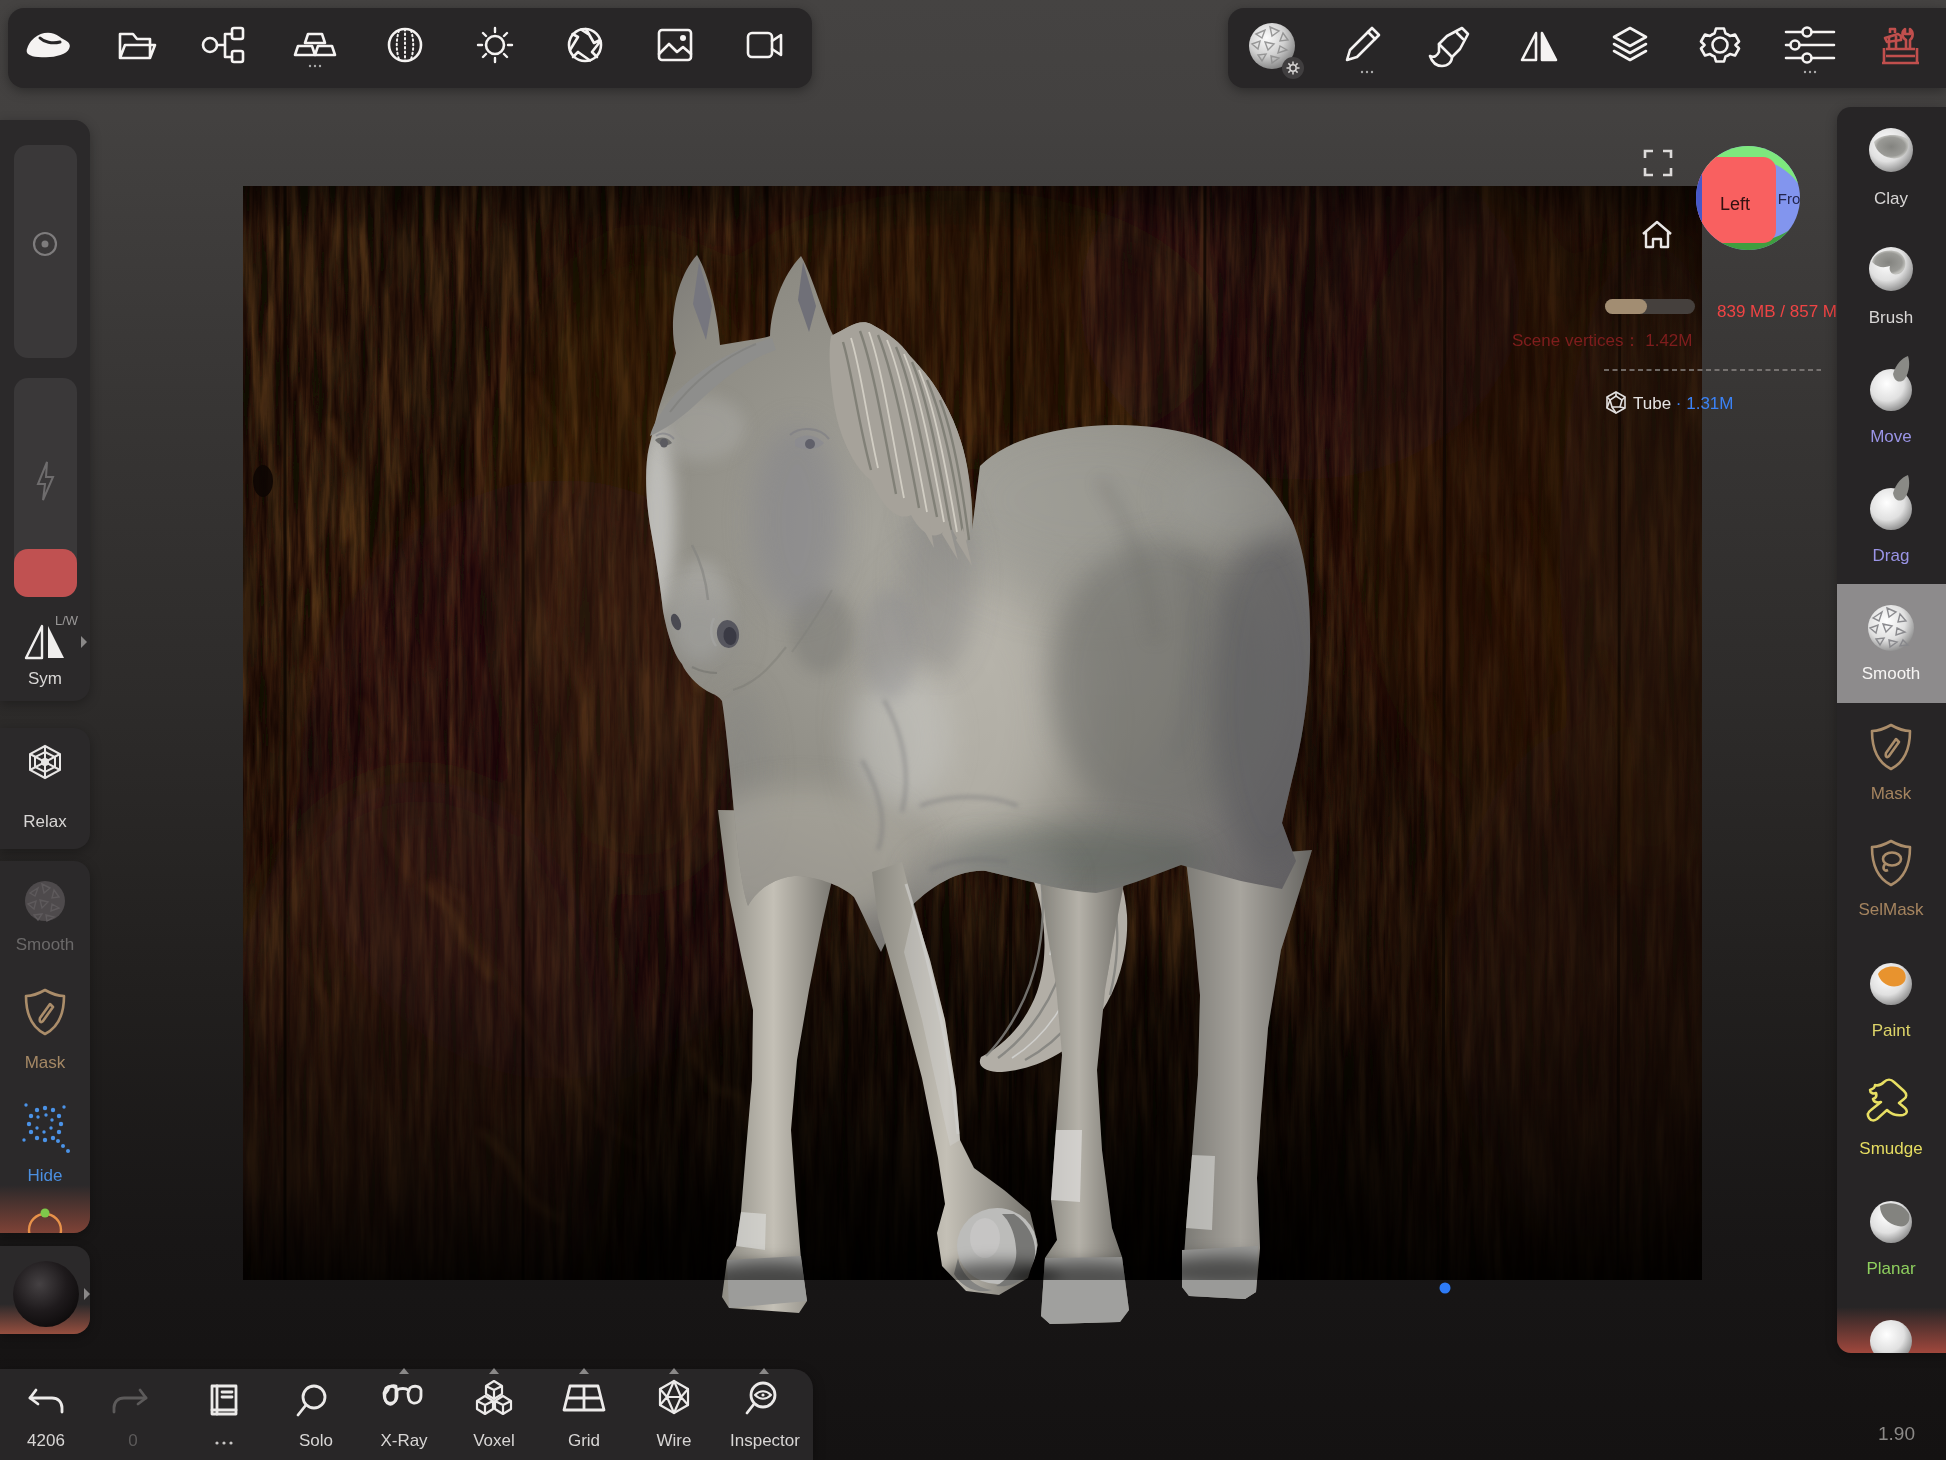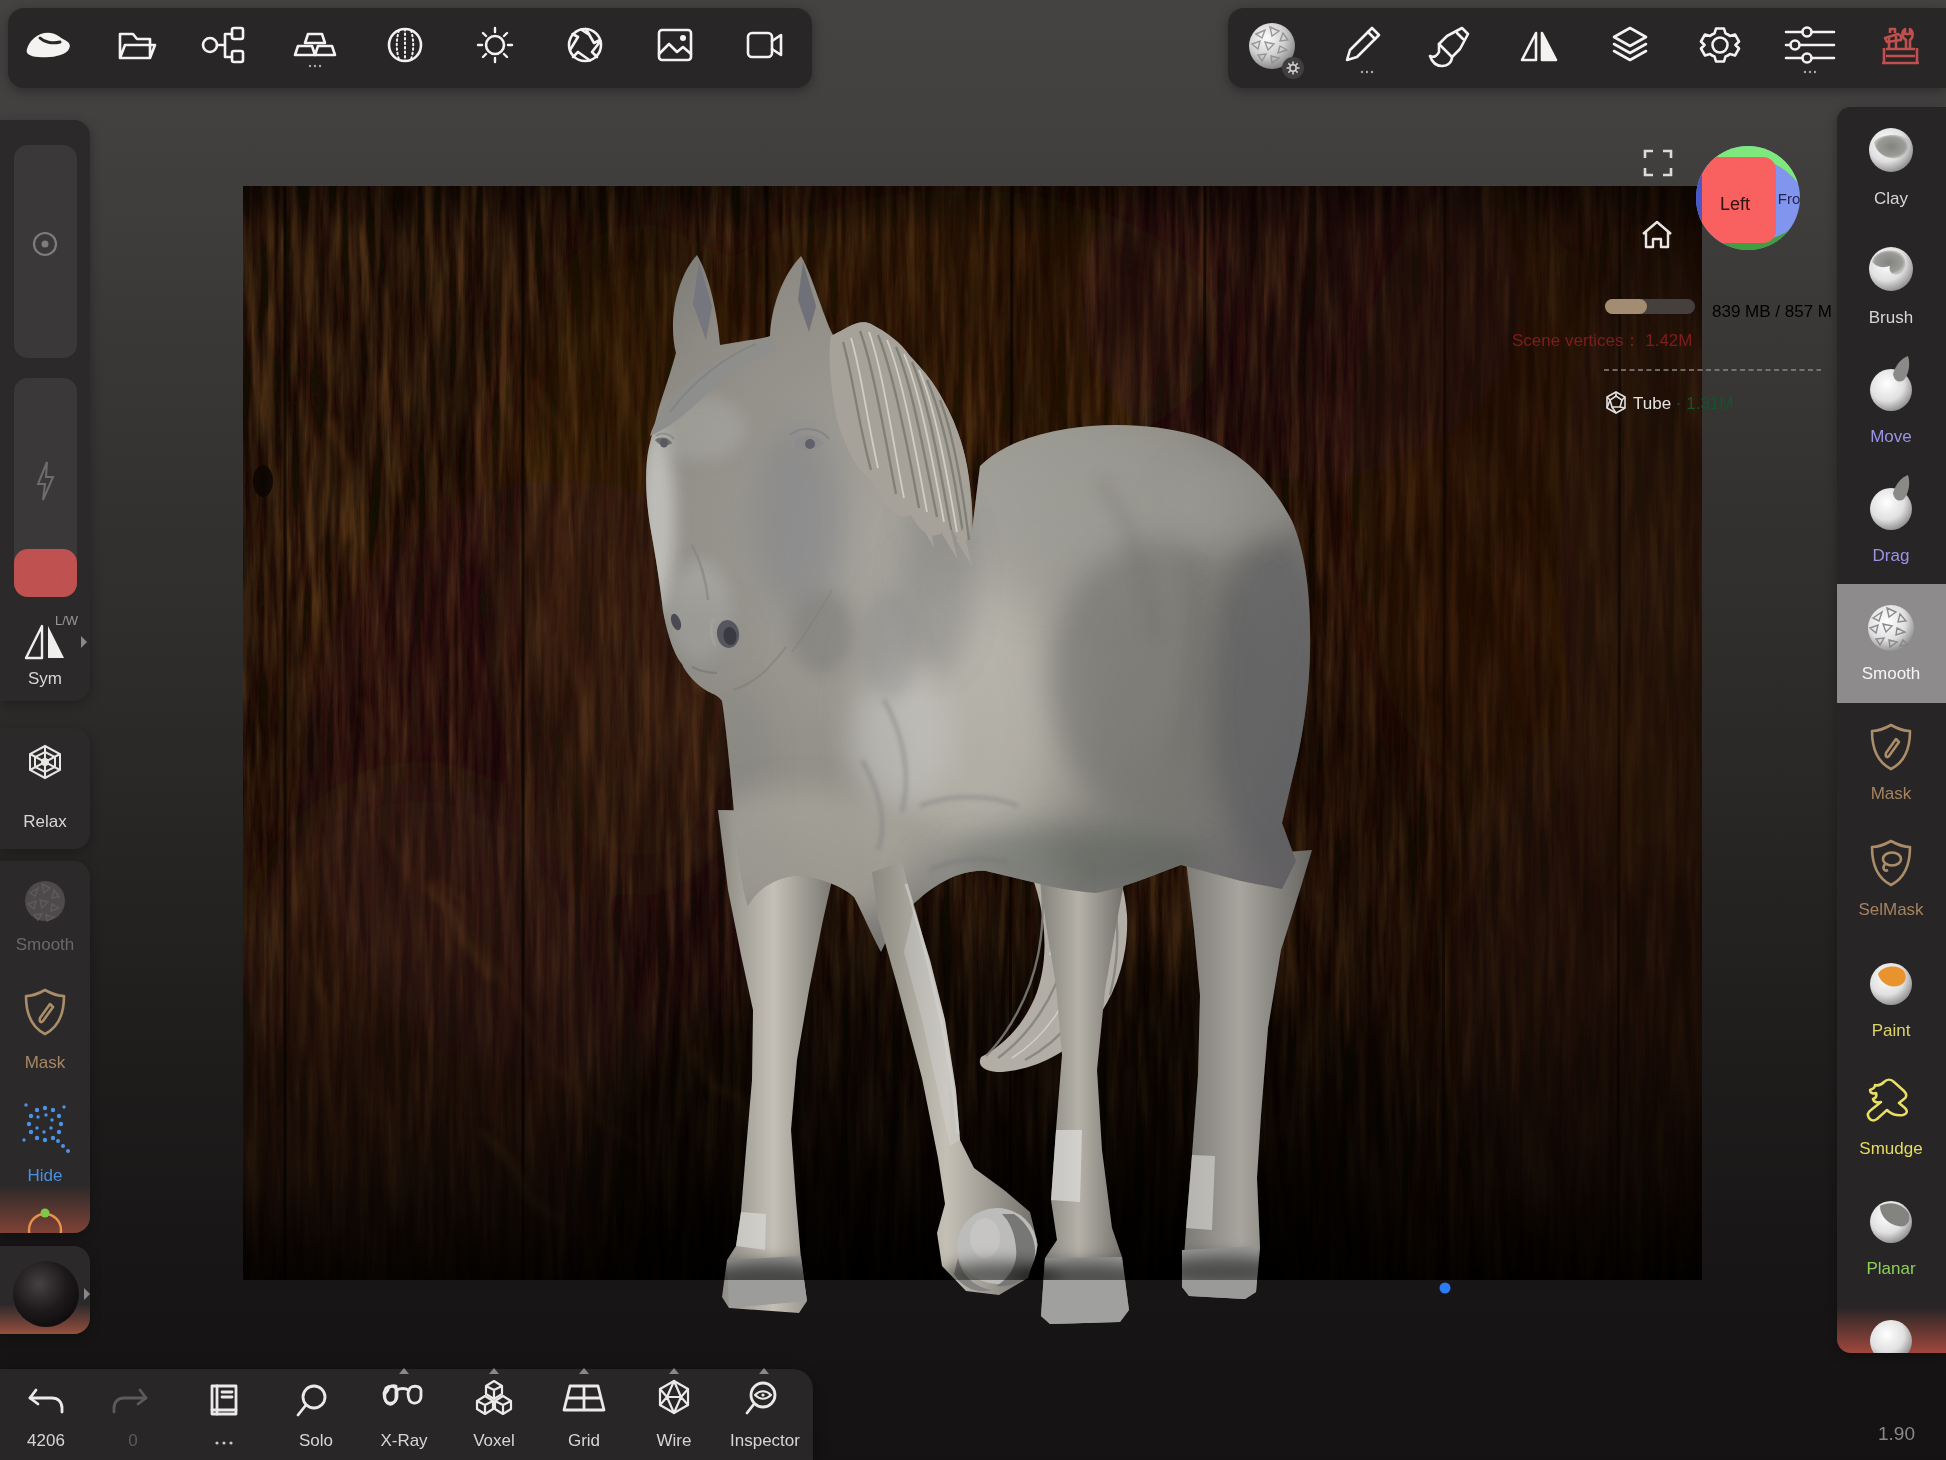--- a/index.html
+++ b/index.html
@@ -317,23 +317,23 @@
 
   <g stroke="#e2e0df" stroke-width="1.6" fill="none">
     <polygon points="1616,392 1625,397 1625,408 1616,413 1607,408 1607,397"></polygon>
     <polygon points="1616,396 1622,400 1620,407 1612,407 1610,400"></polygon>
     <path d="M 1616 392 L 1616 396 M 1625 397 L 1622 400 M 1625 408 L 1620 407 M 1616 413 L 1612 407 M 1607 408 L 1610 400 M 1607 397 L 1610 400"></path>
   </g>
 
   <circle cx="1445" cy="1288" r="5.5" fill="#2e7bf6"></circle>
 </svg>
 
-<div class="lbl" style="left:1712px;top:302px;color:#000000;text-align:left;z-index:2;width:130px;overflow:hidden">839 MB / 857 M</div>
+<div class="lbl" style="left:1712px;top:302px;color:#ef4444;text-align:center;z-index:2;width:130px;overflow:hidden">839 MB / 857 M</div>
 <div class="lbl" style="left:1512px;top:329px;color:#7f1d1d;text-align:left;z-index:2">Scene vertices：&nbsp;1.42M</div>
-<div class="lbl" style="left:1633px;top:394px;color:#e5e3e2;text-align:left;z-index:2">Tube <span style="color:#14532d">· 1.31M</span></div>
+<div class="lbl" style="left:1633px;top:394px;color:#e5e3e2;text-align:left;z-index:2">Tube <span style="color:#3b82f6">· 1.31M</span></div>
 <div class="lbl" style="left:1878px;top:1423px;color:#8b8987;font-size:19px;z-index:2">1.90</div>
 
 <div class="bar" style="left:8px;top:8px;width:804px;height:80px;"></div>
 <svg width="820" height="100" viewBox="0 0 820 100" style="position:absolute;left:0;top:0;z-index:4">
   <g stroke="#f5f3f2" stroke-width="2.6" fill="none" stroke-linejoin="round" stroke-linecap="round">
 
     <path d="M 28 50 C 30 42 38 34 48 34 C 56 34 58 38 62 40 C 66 42 70 44 68 48 C 66 53 56 56 46 56 C 36 56 27 55 28 50 Z" fill="#f5f3f2"></path>
     <path d="M 40 38 C 44 42 52 44 60 42" stroke="#282627" stroke-width="3"></path>
 
     <path d="M 120 34 L 133 34 L 137 39 L 150 39 L 150 58 L 120 58 Z M 120 58 L 125 45 L 155 45 L 150 58"></path>

